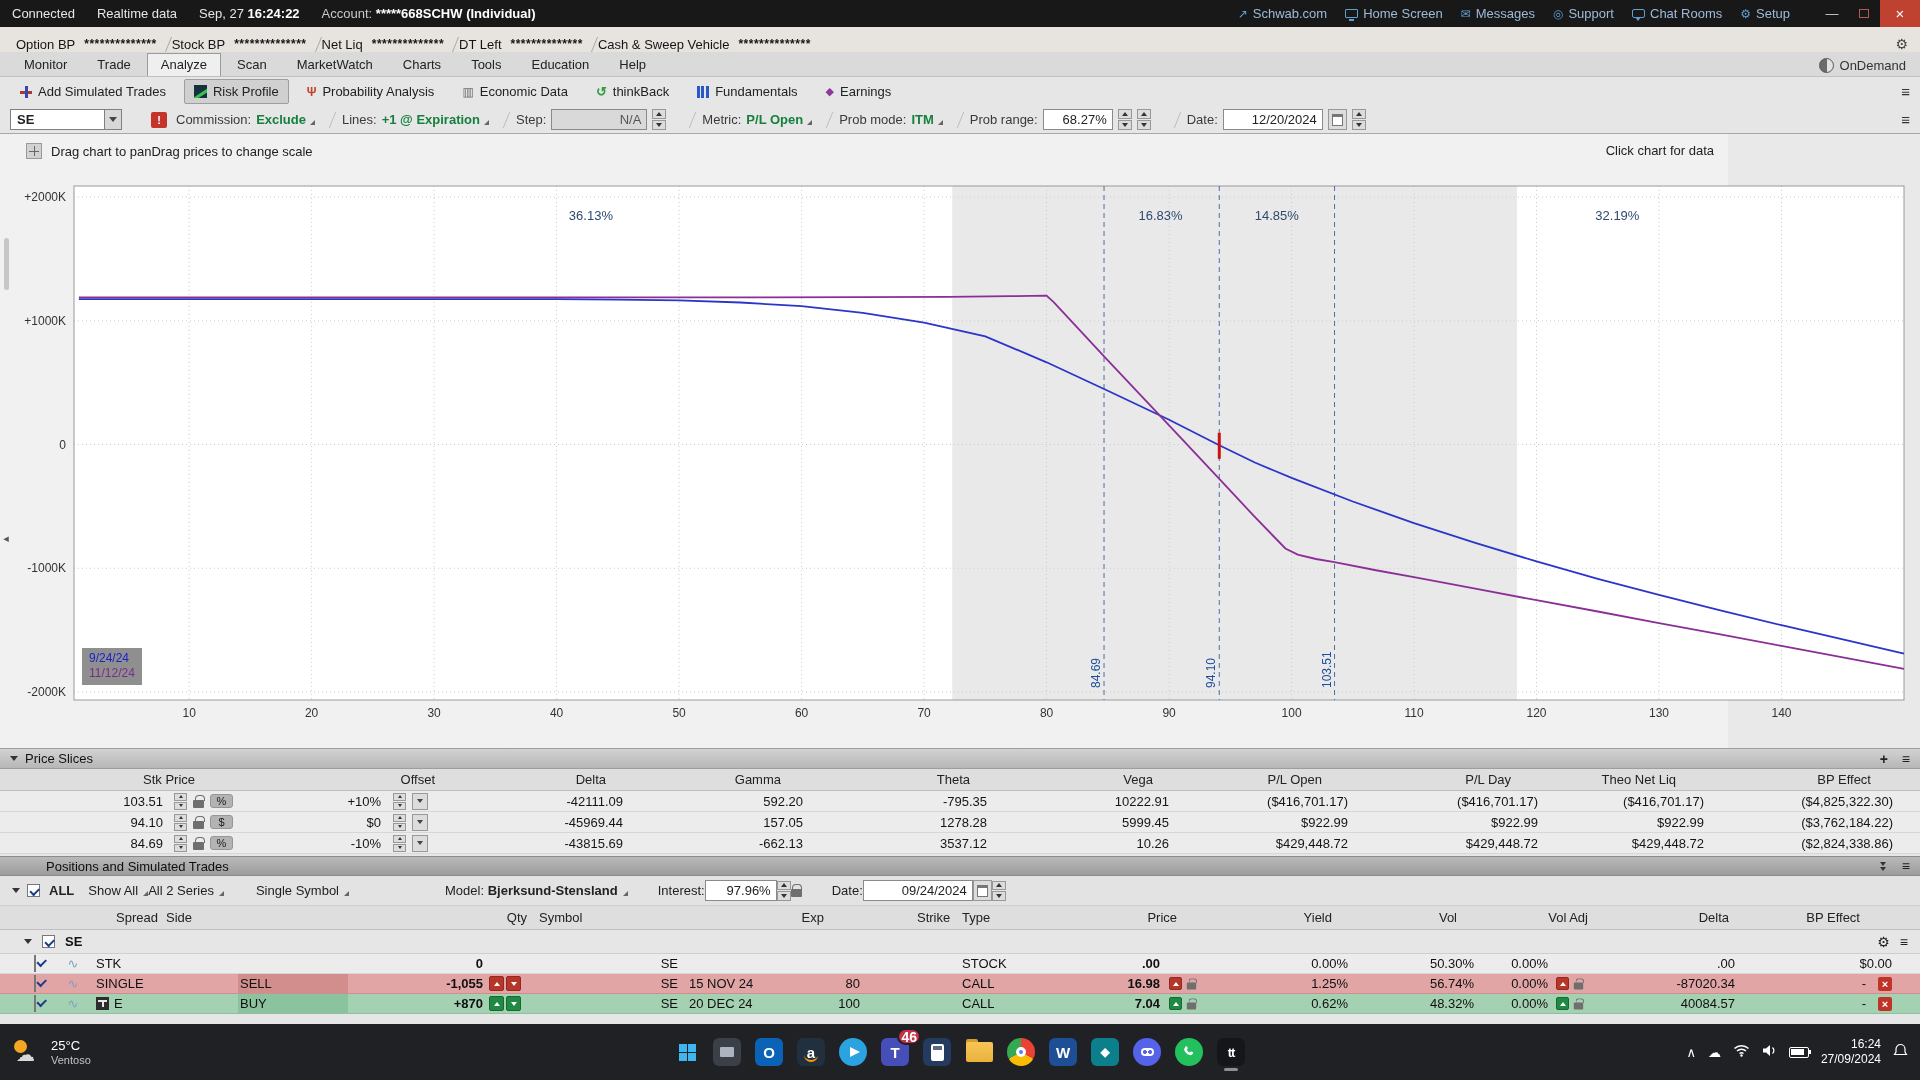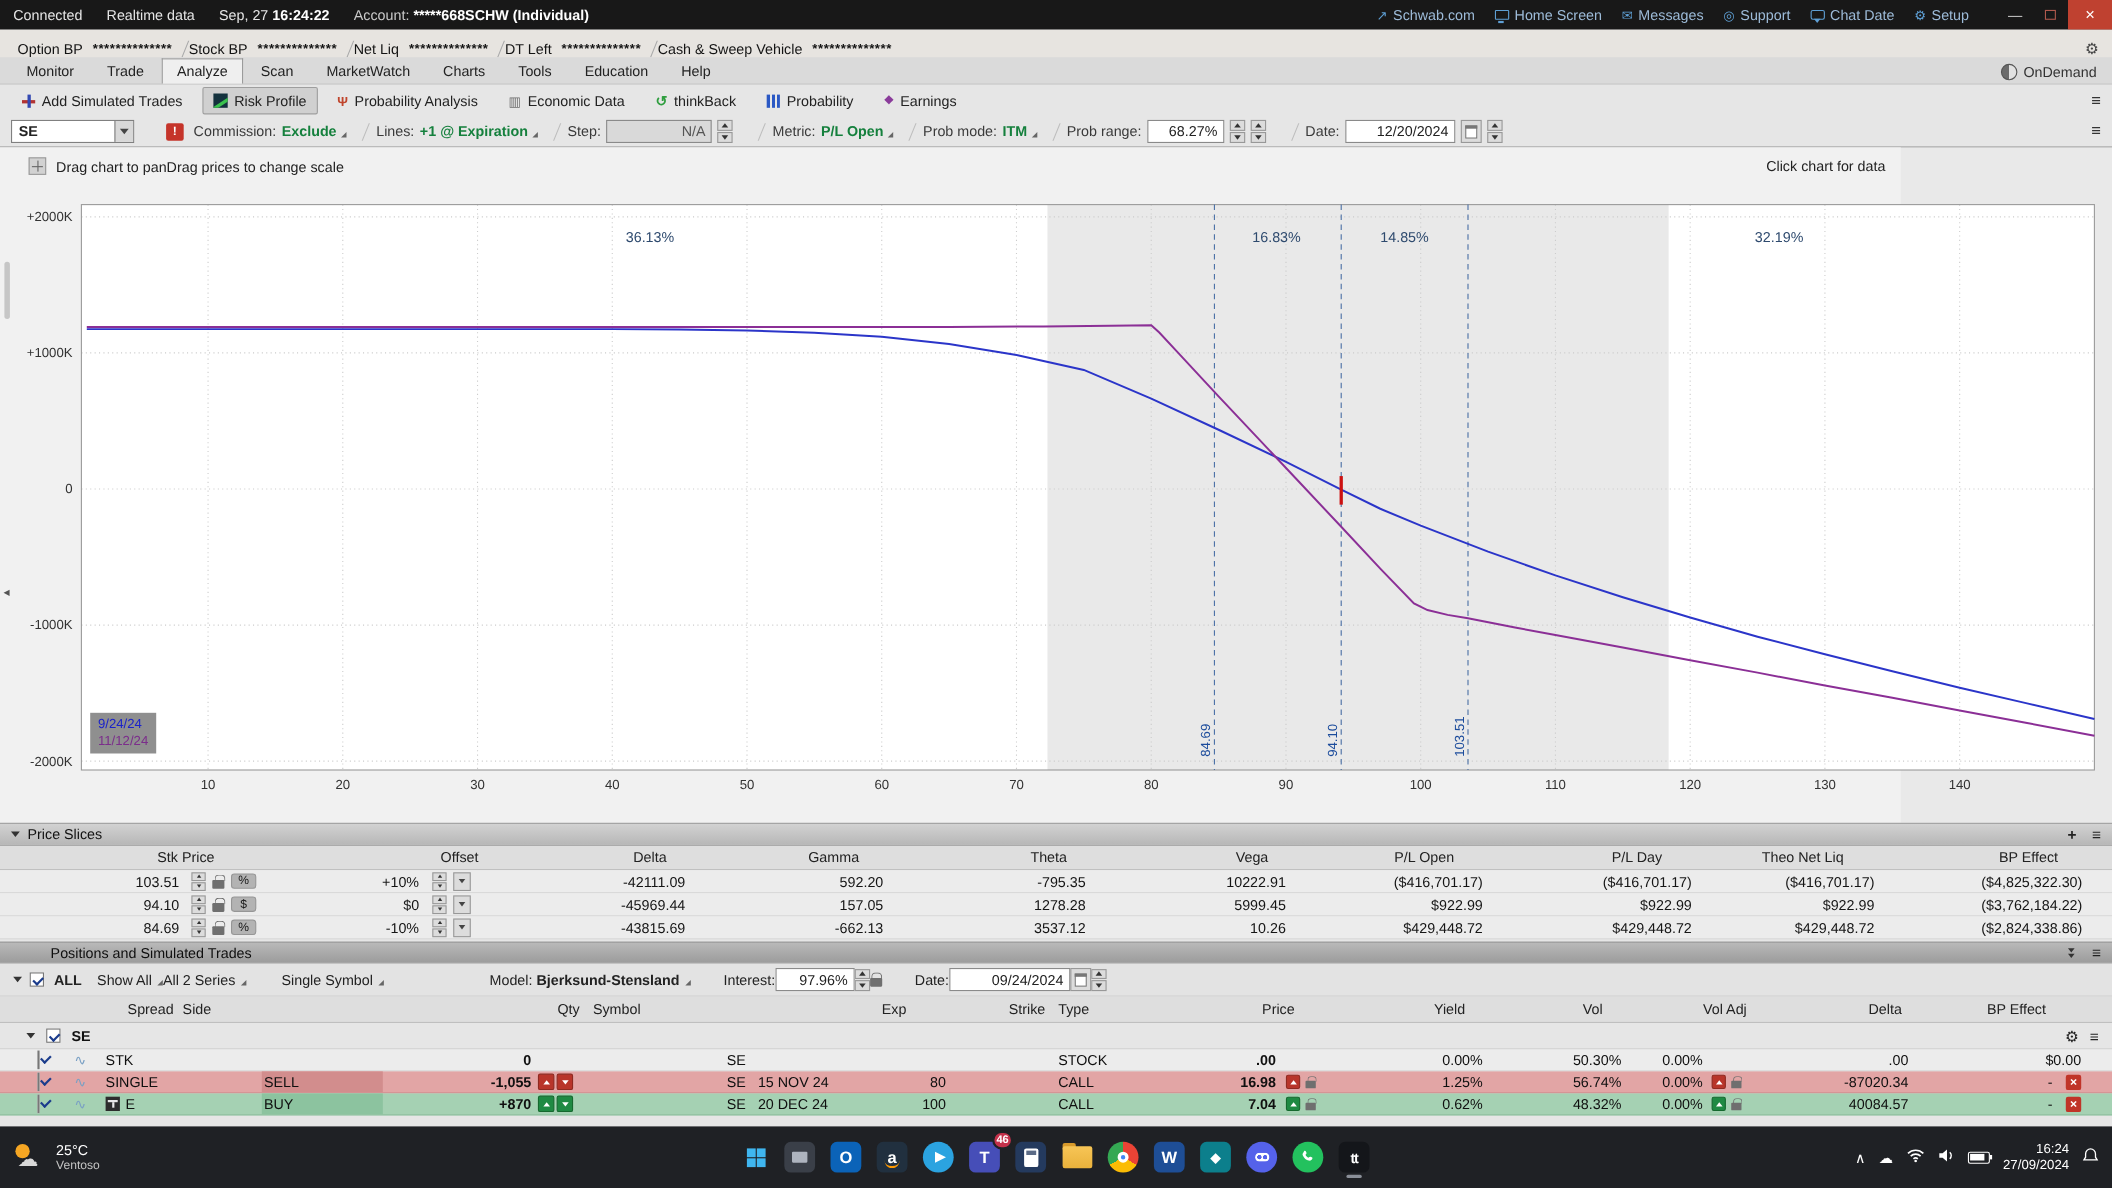--- a/index.html
+++ b/index.html
@@ -190,21 +190,21 @@
   .tile{width:40px;height:40px;display:flex;align-items:center;justify-content:center;position:relative;margin:0 1px}
   .app{width:28px;height:28px;border-radius:6px;display:flex;align-items:center;justify-content:center;color:#fff;font-weight:bold;font-size:15px;position:relative}
   .app.darkwin{background:#3a3f48}
   .app.darkwin::after{content:"";width:14px;height:10px;background:#aeb4bf;border-radius:1px}
   .app.outlook{background:#0b63b8}
   .app.amazon{background:#21303f;font-weight:bold}
   .app.amazon::after{content:"";position:absolute;left:7px;bottom:4px;width:14px;height:6px;border-bottom:2px solid #f90;border-radius:0 0 9px 9px}
   .app.telegram{background:#2ba3e0;border-radius:50%}
   .tg-plane{width:0;height:0;border-top:5px solid transparent;border-bottom:5px solid transparent;border-left:10px solid #fff;margin-left:3px}
   .app.teams{background:#464eb8}
-  .badge{position:absolute;top:-4px;right:-6px;min-width:17px;height:17px;border-radius:9px;background:#c4314b;color:#fff;font-size:10px;font-weight:bold;display:flex;align-items:center;justify-content:center;border:2px solid #1f2125;padding:0 2px}
+  .badge{position:absolute;top:-4px;right:-6px;min-width:17px;height:17px;border-radius:9px;background:#c4314b;color:#fff;font-size:14px;font-weight:bold;display:flex;align-items:center;justify-content:center;border:2px solid #1f2125;padding:0 2px}
   .app.calc{background:#243a5e}
   .calc-body{width:13px;height:17px;background:#fff;border-radius:2px;position:relative}
   .calc-body::before{content:"";position:absolute;left:2px;top:2px;right:2px;height:4px;background:#243a5e;opacity:.75}
   .folder{width:27px;height:20px;position:relative}
   .folder::before{content:"";position:absolute;left:0;top:-3px;width:12px;height:6px;background:#d89a2b;border-radius:2px 2px 0 0}
   .folder::after{content:"";position:absolute;left:0;top:0;width:27px;height:20px;background:linear-gradient(#f7c556,#eab23c);border-radius:2px}
   .app.chrome{background:conic-gradient(#ea4335 0 120deg,#fbbc05 120deg 240deg,#34a853 240deg 360deg);border-radius:50%}
   .chrome-core{width:10px;height:10px;background:#4285f4;border-radius:50%;border:3px solid #fff}
   .app.word{background:#1e4e96}
   .app.tos{background:#0c7f8c;font-size:12px}
@@ -244,21 +244,21 @@
     <span class="tb-link">
         <span class="tb-ico">✉</span>
         <span>Messages</span>
       </span>
     <span class="tb-link">
         <span class="tb-ico">◎</span>
         <span>Support</span>
       </span>
     <span class="tb-link">
         <span class="bubble-ico"></span>
-        <span>Chat Date</span>
+        <span>Chat Rooms</span>
       </span>
     <span class="tb-link">
         <span class="tb-ico">⚙</span>
         <span>Setup</span>
       </span>
     <span class="winbtns">
       <span class="winbtn">
           <span>—</span>
         </span>
       <span class="winbtn">
@@ -331,21 +331,21 @@
   <div class="stab">
       <span class="ic ic-econ">▥</span>
       <span>Economic Data</span>
     </div>
   <div class="stab">
       <span class="ic ic-back">↺</span>
       <span>thinkBack</span>
     </div>
   <div class="stab">
       <span class="ic ic-fund"></span>
-      <span>Probability</span>
+      <span>Fundamentals</span>
     </div>
   <div class="stab">
       <span class="ic ic-earn">◆</span>
       <span>Earnings</span>
     </div>
   <span class="row-menu">≡</span>
 </div>
 
 <div class="toolbar">
   <div class="sym-box">

